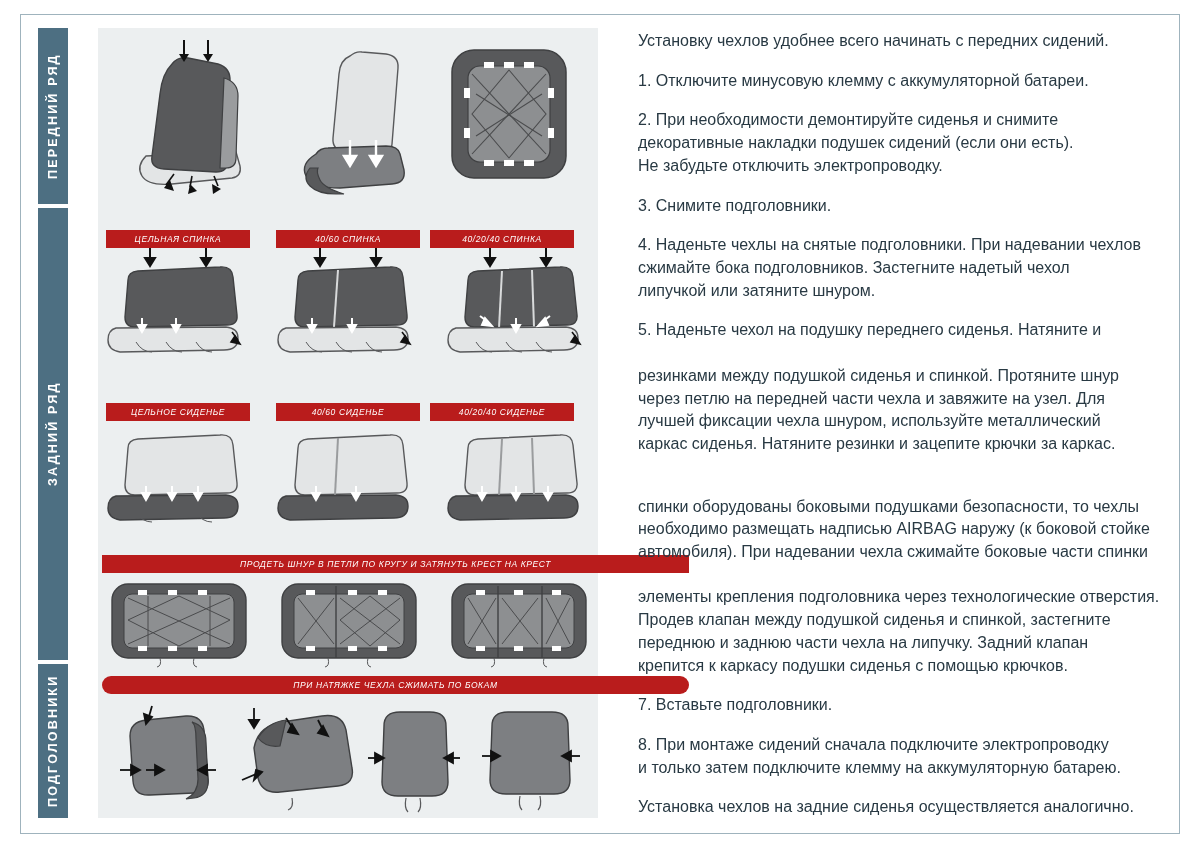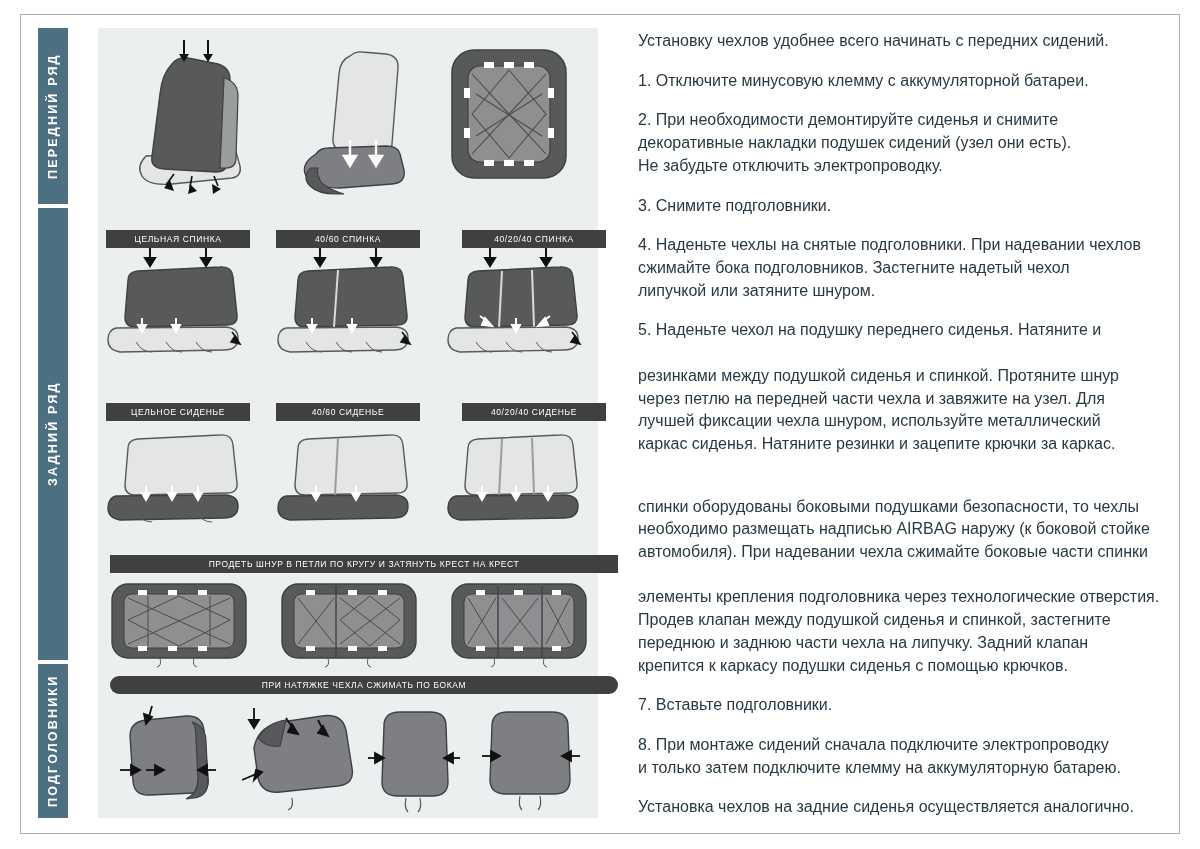--- a/index.html
+++ b/index.html
@@ -48,31 +48,32 @@
 
   .row{position:absolute;left:0;width:500px;}
   #row-front{top:0;height:176px;}
   #row-backs{top:228px;height:100px;}
   #row-seats{top:398px;height:100px;}
   #row-nets{top:552px;height:90px;}
   #row-heads{top:672px;height:118px;}
 
   .cap{
     position:absolute;height:18px;
-    background:#404040;color:#fff;
+    background:#b91c1c;color:#fff;
     font-size:8.5px;letter-spacing:.6px;
     display:flex;align-items:center;justify-content:center;
+    font-style:italic;
     box-sizing:border-box;
     text-transform:uppercase;
   }
   .cap.w3{width:144px;}
-  .cap.full{width:508px;left:12px;}
+  .cap.full{width:587px;left:4px;}
   .cap.c1{left:8px;}
   .cap.c2{left:178px;}
-  .cap.c3{left:364px;}
+  .cap.c3{left:332px;}
 
   #cap-a{top:202px;}
   #cap-b{top:202px;}
   #cap-c{top:202px;}
   #cap-d{top:375px;}
   #cap-e{top:375px;}
   #cap-f{top:375px;}
   #cap-cross{top:527px;}
   #cap-sides{top:648px;border-radius:9px;}
 
@@ -466,21 +467,21 @@
   </div>
 
   <div class="textcol">
 
     <p><span>Установку чехлов удобнее всего начинать с передних сидений.</span></p>
 
     <p><span>1. Отключите минусовую клемму с аккумуляторной батареи.</span></p>
 
     <p>
       <span>2. При необходимости демонтируйте сиденья и снимите</span><br>
-      <span>декоративные накладки подушек сидений (узел они есть).</span><br>
+      <span>декоративные накладки подушек сидений (если они есть).</span><br>
       <span>Не забудьте отключить электропроводку.</span>
     </p>
 
     <p><span>3. Снимите подголовники.</span></p>
 
     <p>
       <span>4. Наденьте чехлы на снятые подголовники. При надевании чехлов</span><br>
       <span>сжимайте бока подголовников. Застегните надетый чехол</span><br>
       <span>липучкой или затяните шнуром.</span>
     </p>

